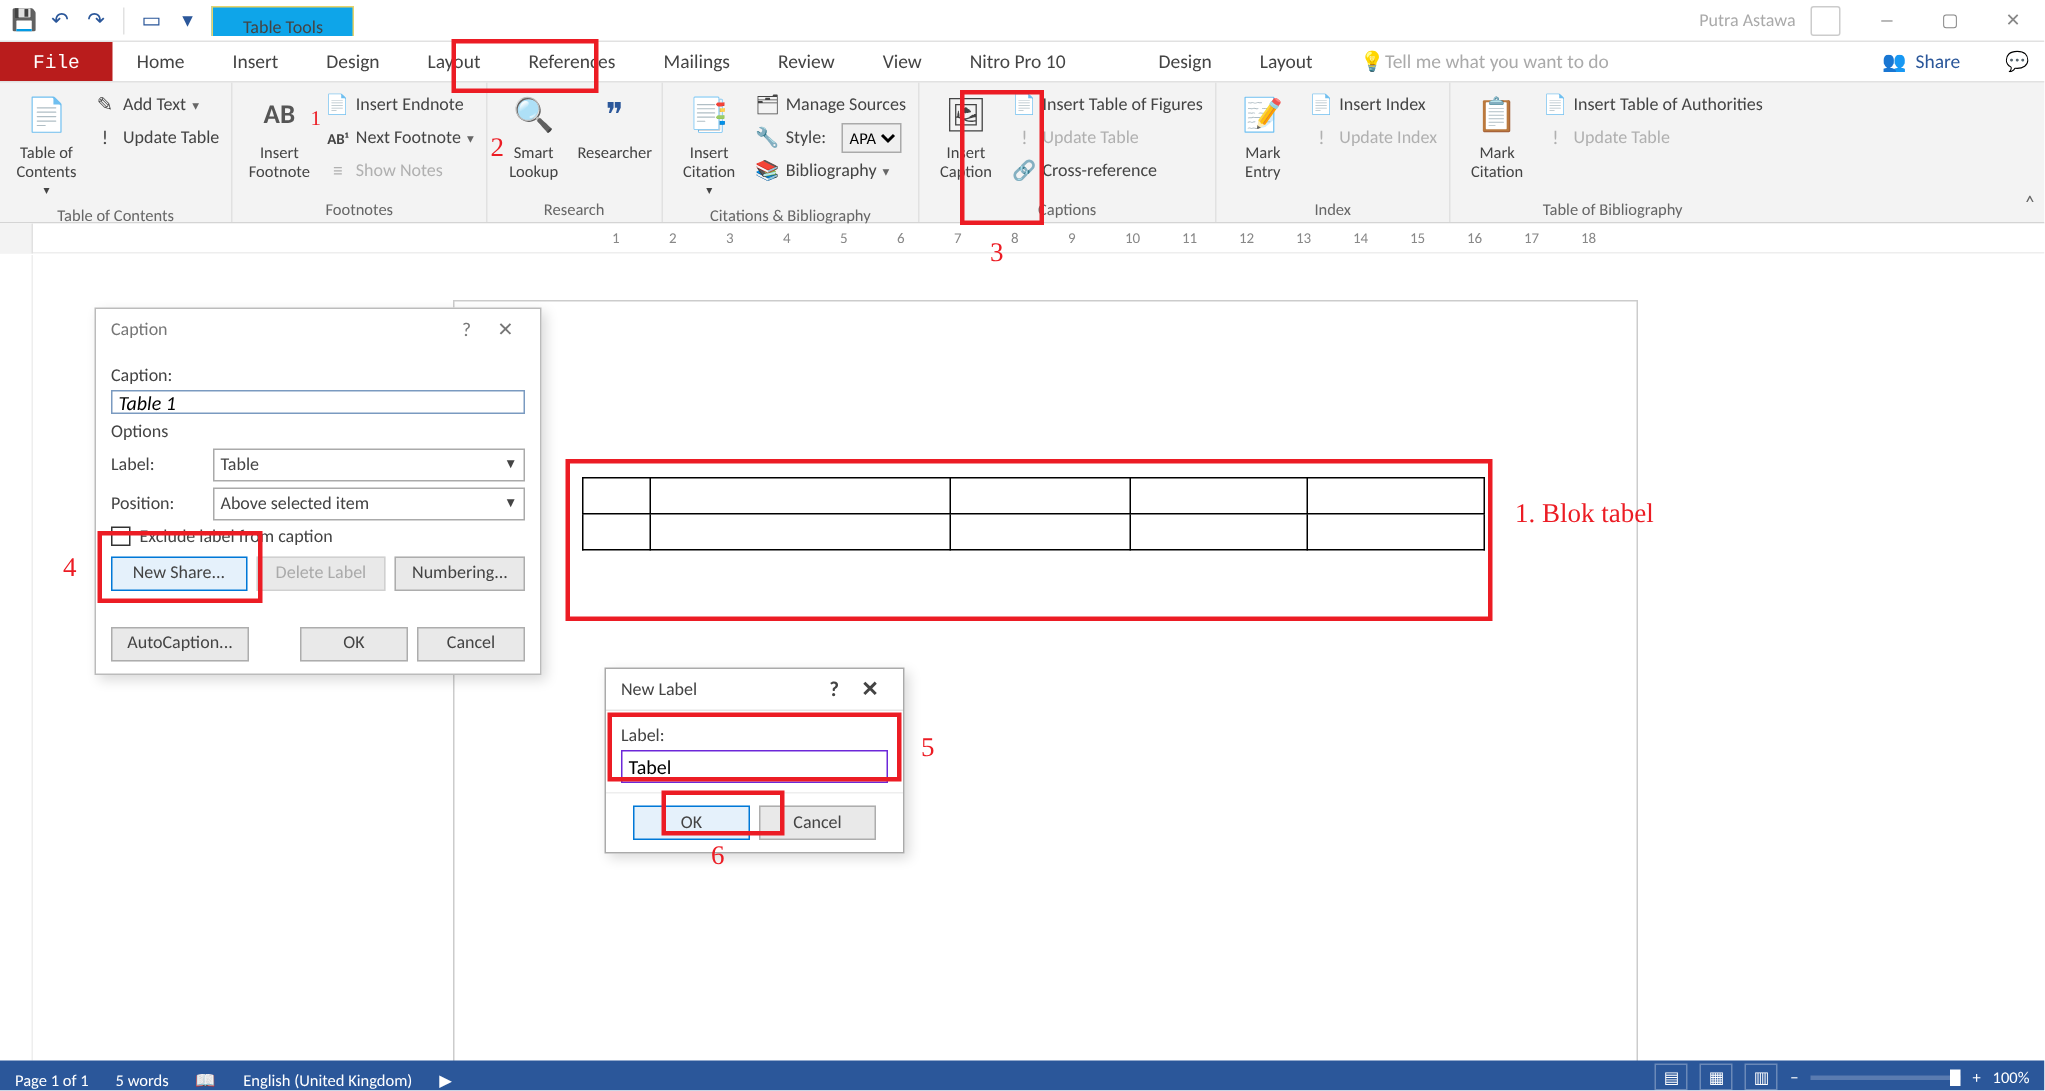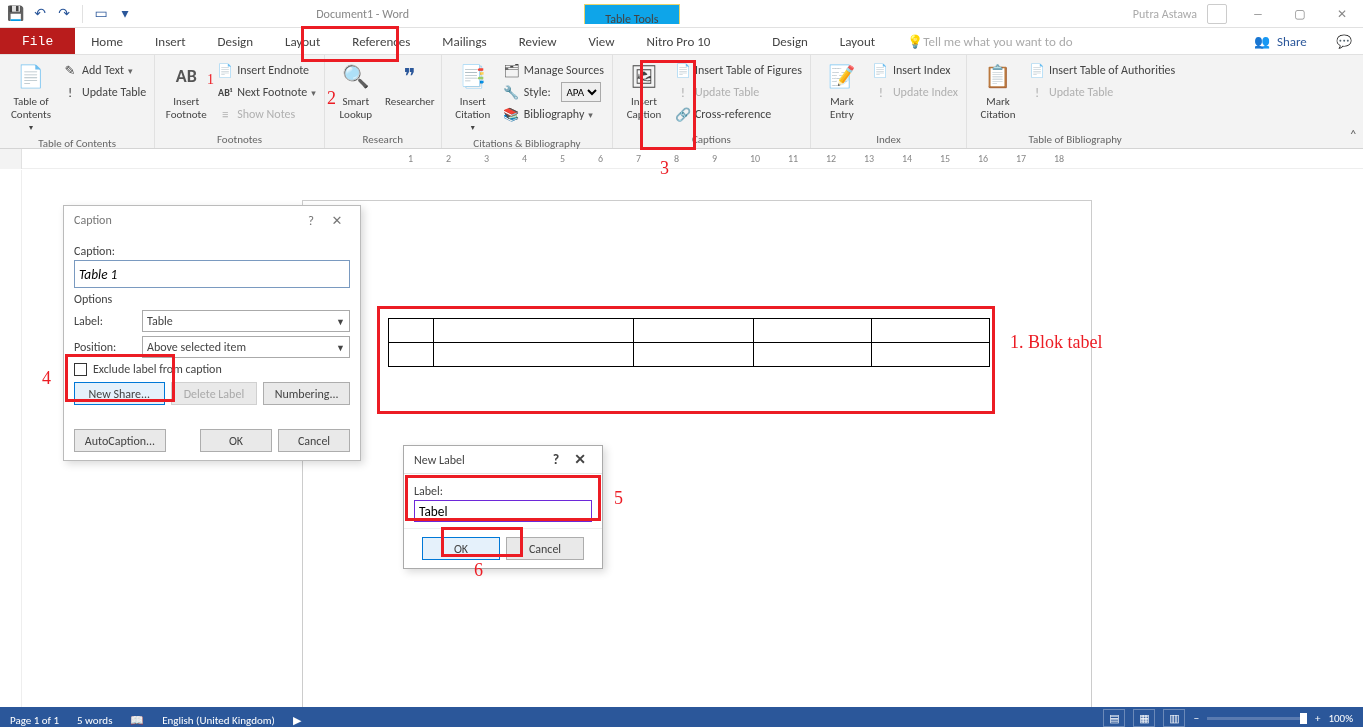--- a/index.html
+++ b/index.html
@@ -50,21 +50,21 @@
 .page-wrap { flex:1; position:relative; background:#fff;}
 .page { position:absolute; left:280px; top:30px; width:790px; height:520px; background:#fff; border:1px solid #ccc;}
 
 
 .caption-dlg { position:absolute; left:63px; top:205px; width:298px; background:#fff; border:1px solid #bbb; box-shadow:3px 3px 8px rgba(0,0,0,0.15); font-size:12px;}
 .dlg-title { height:28px; display:flex; align-items:center; padding:0 10px; color:#777; }
 .dlg-title .ttl { flex:1;}
 .dlg-title .hlp,.dlg-title .cls { width:26px; text-align:center; color:#777; font-size:13px;}
 .dlg-body { padding:6px 10px 10px 10px;}
 .fld-label { font-size:12px; margin:4px 0 2px 0;}
-.fld-input { width:100%; height:28px; border:1px solid #7a9ac0; padding:0 4px; font-style:italic; background:#fff;}
+.fld-input { width:100%; height:16px; border:1px solid #7a9ac0; padding:0 4px; font-style:italic; background:#fff;}
 .row2 { display:flex; align-items:center; gap:8px; margin:4px 0;}
 .row2 .lab { width:60px;}
 .sel { flex:1; height:22px; border:1px solid #aaa; background:#fff; display:flex; align-items:center; justify-content:space-between; padding:0 4px;}
 .sel .arr { font-size:9px; color:#444;}
 .chk { display:flex; align-items:center; gap:6px; margin:4px 0;}
 .chk .box { width:13px; height:13px; border:1px solid #333; background:#fff;}
 .btn { height:23px; border:1px solid #adadad; background:#e9e9e9; padding:0 10px; display:inline-flex; align-items:center; justify-content:center; font-size:12px;}
 .btn.def { border:1px solid #0078d7; background:#e5f1fb;}
 .btn.dim { color:#aaa; border-color:#d0d0d0;}
 .btn-row { display:flex; gap:6px; margin:6px 0;}
@@ -103,21 +103,20 @@
 
 <div class="title-bar">
   <div class="qat">
     <span class="ico">💾</span>
     <span class="ico">↶</span>
     <span class="ico">↷</span>
     <span class="sep"></span>
     <span class="ico">▭</span>
     <span class="ico dim">▾</span>
   </div>
-  <div class="title-text">Document1 - Word</div>
   <div class="tool-tab">Table Tools</div>
   <div style="flex:1"></div>
   <div class="win-user">
     <span>Putra Astawa</span>
     <span style="width:20px;height:20px;border:1px solid #ccc;border-radius:2px;display:inline-block"></span>
   </div>
   <div class="win-btn">―</div>
   <div class="win-btn">▢</div>
   <div class="win-btn">✕</div>
 </div>

